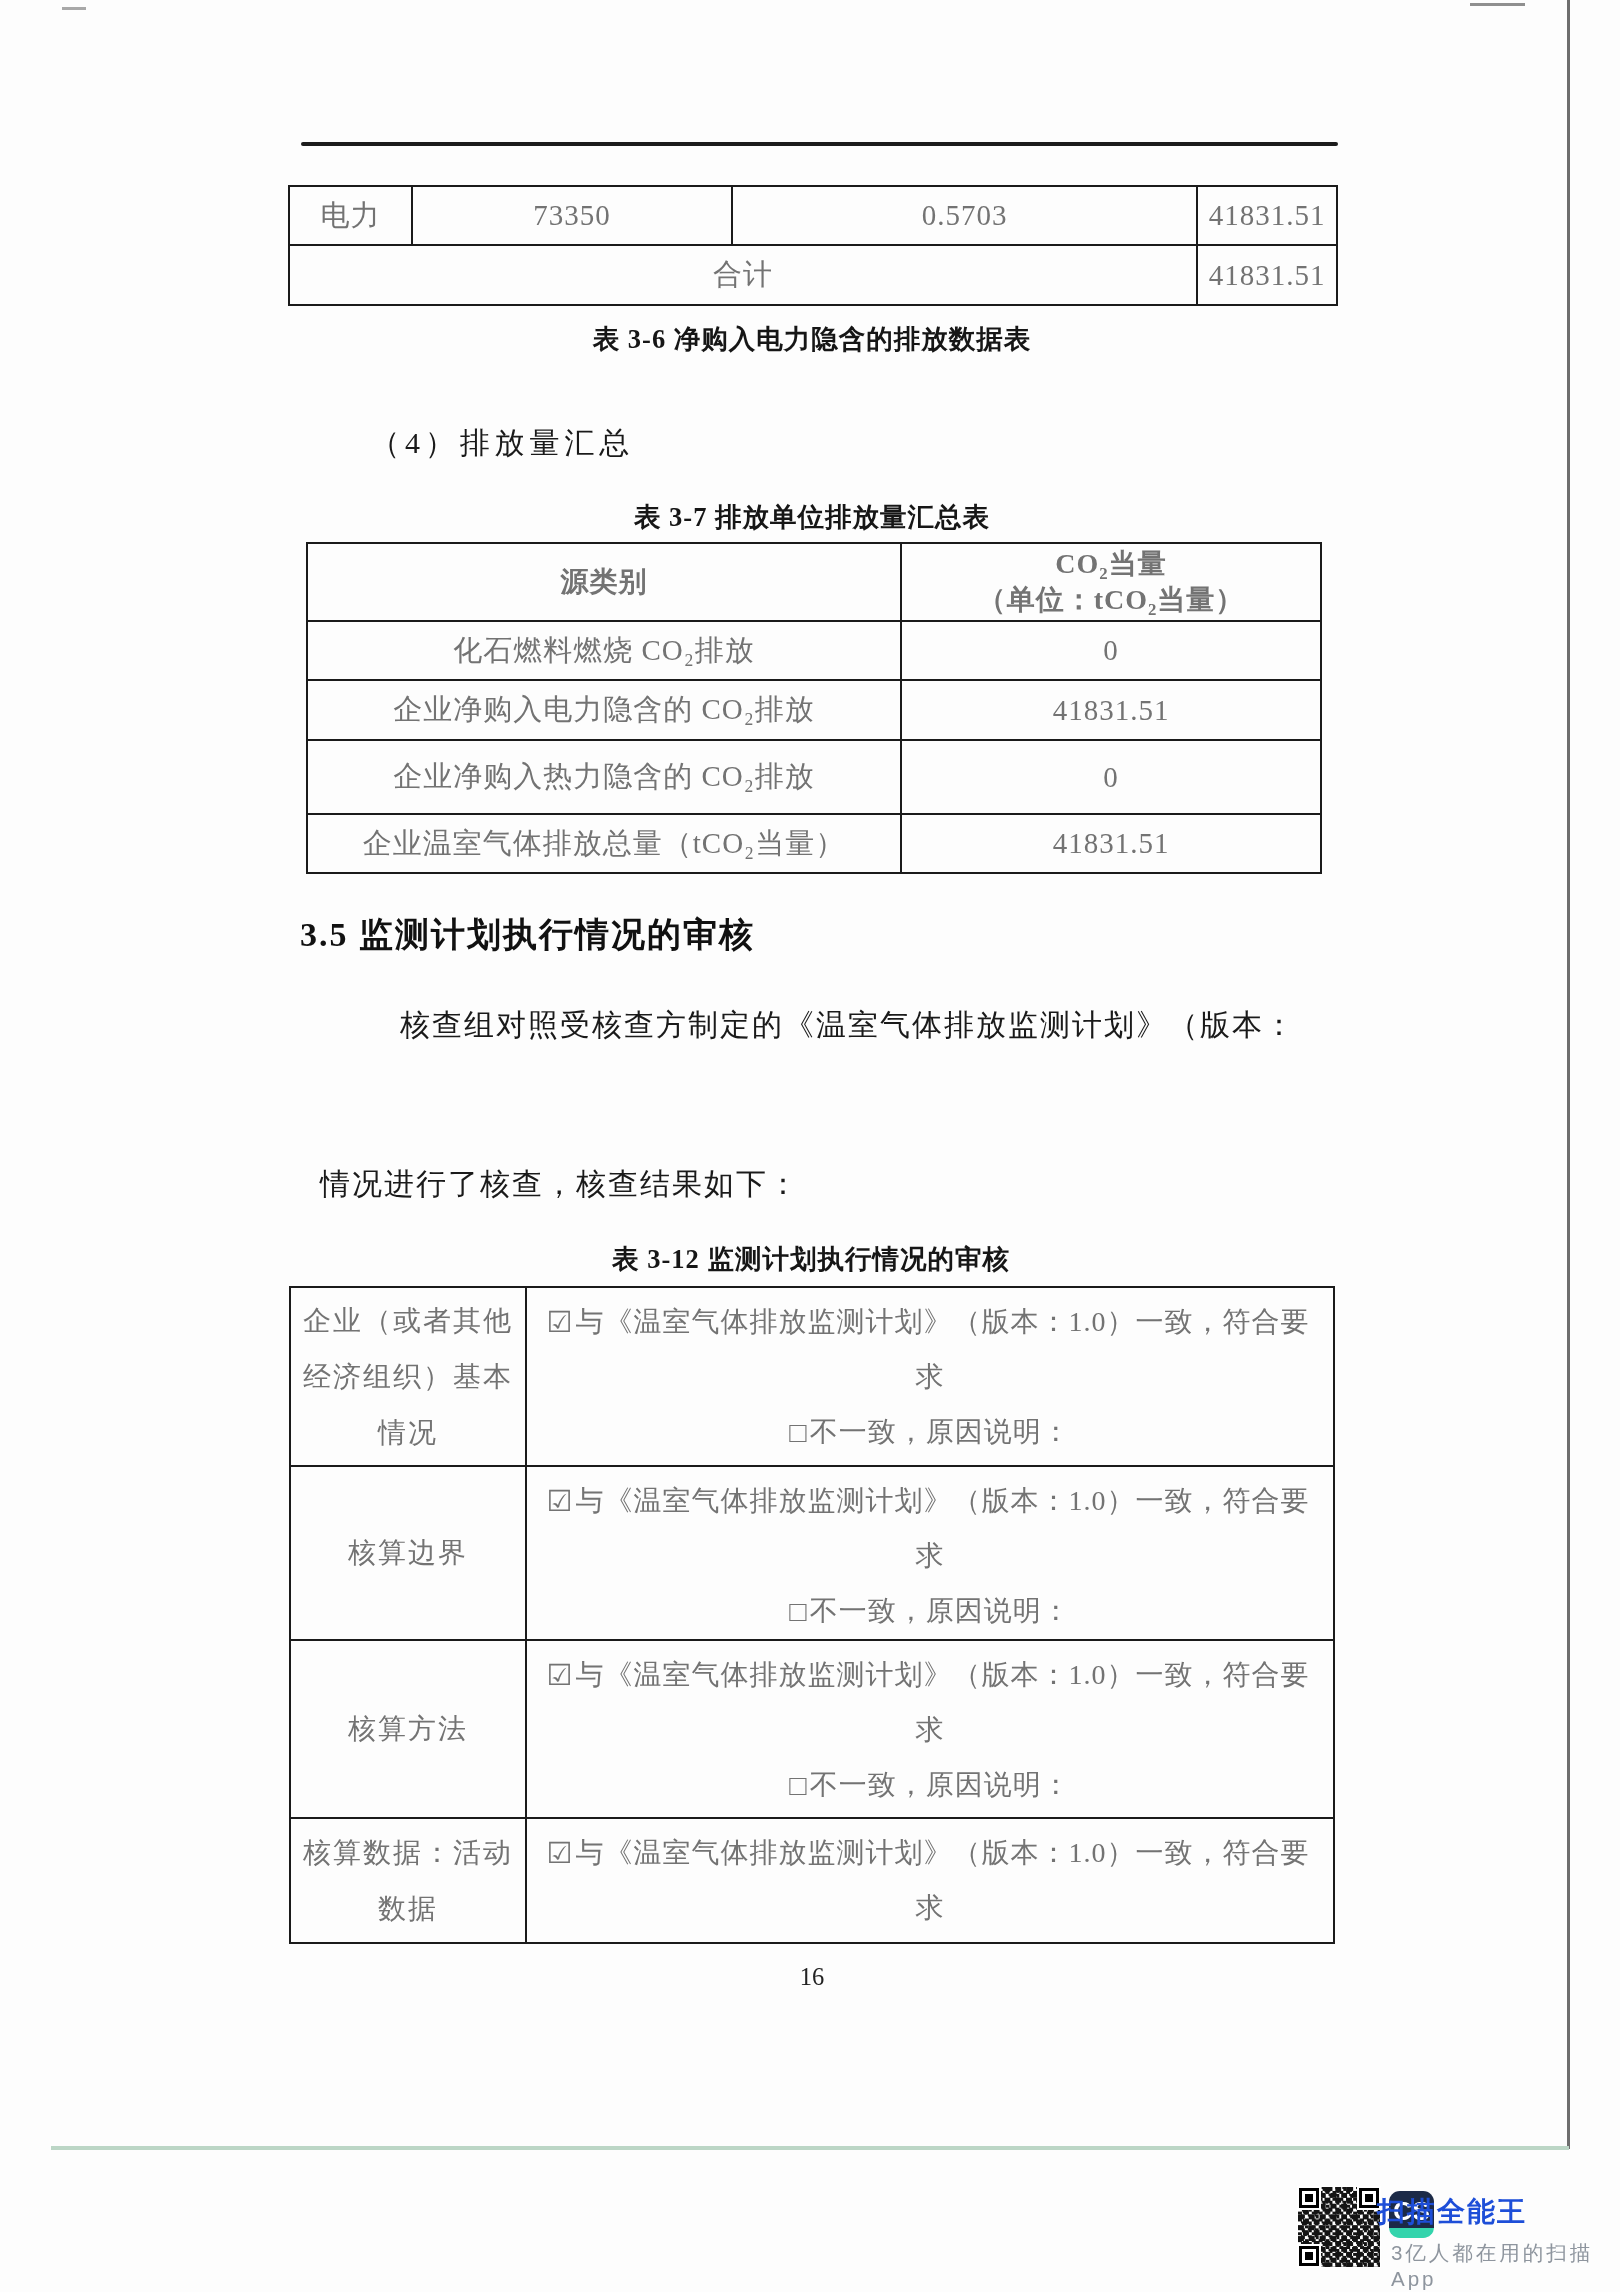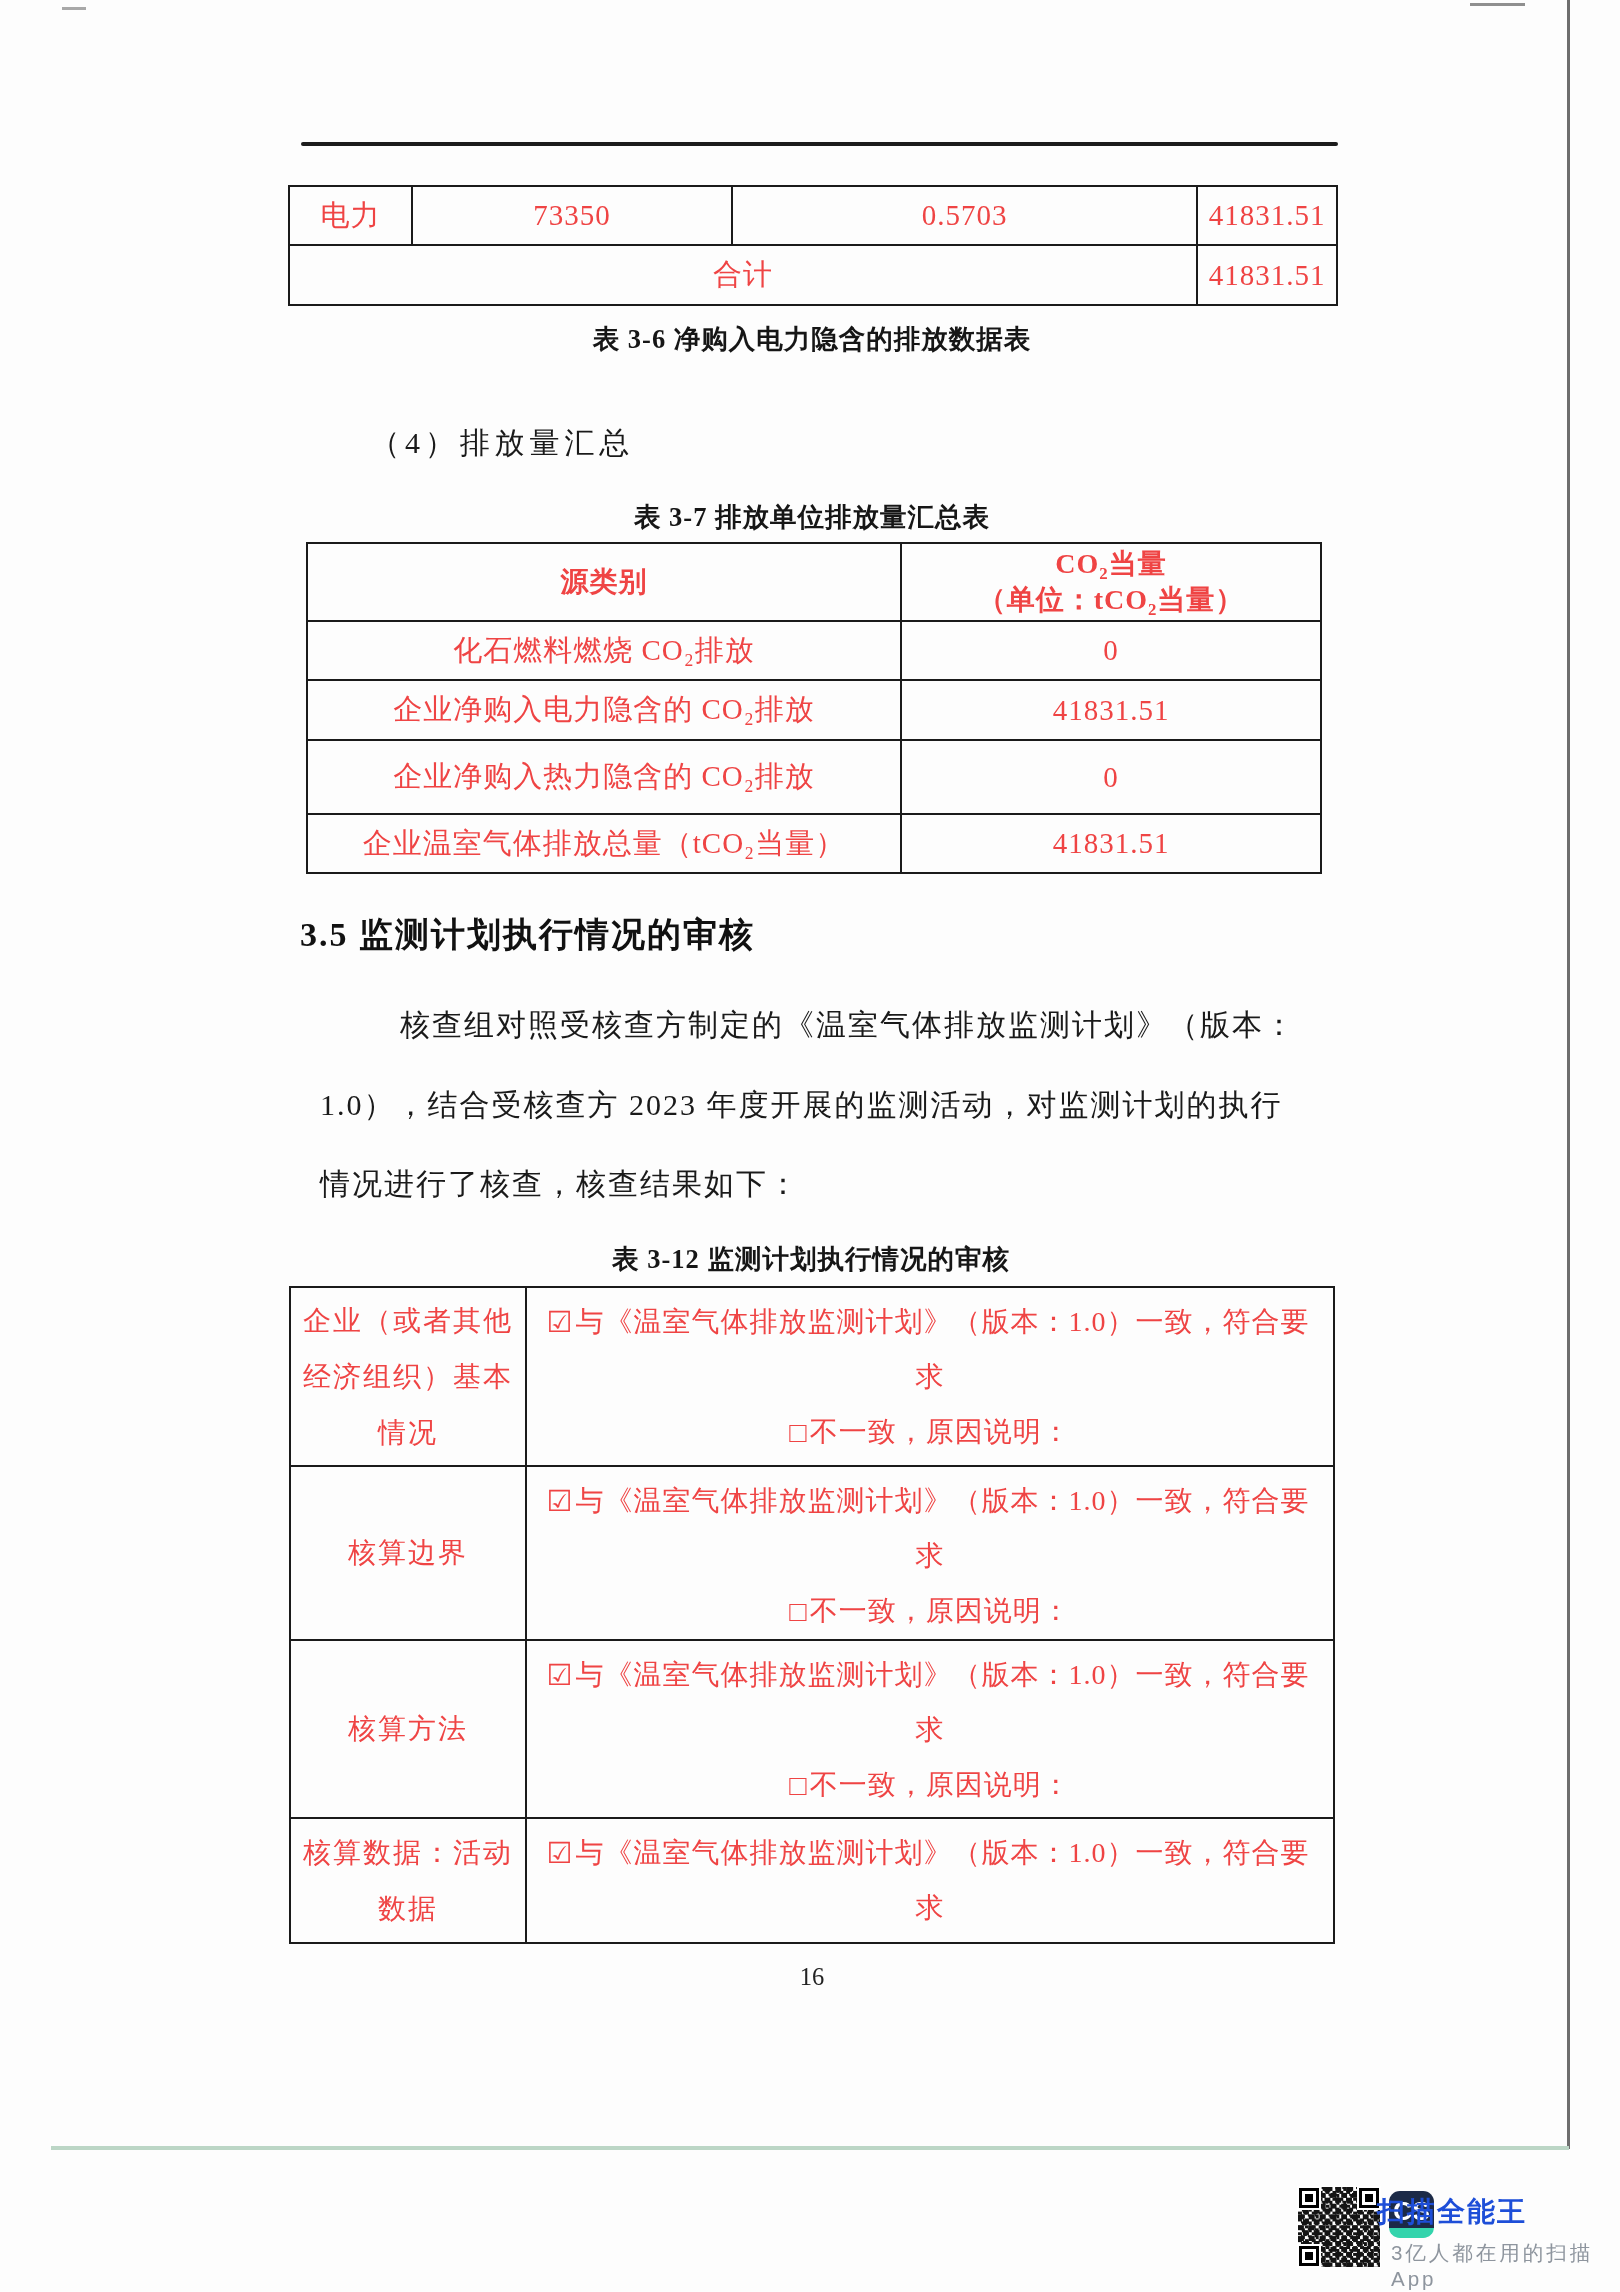--- a/index.html
+++ b/index.html
@@ -9,21 +9,21 @@
   }
   
   .rule-top{position:absolute;left:301px;top:142px;width:1037px;height:3.9px;background:#1c1c1c;border-radius:2px;}
   .edge-right{position:absolute;left:1567px;top:0;width:2.9px;height:2149px;background:#6e6e6e;}
   .edge-bottom{position:absolute;left:51px;top:2146px;width:1518px;height:3.9px;background:#bcd6c6;}
   .artifact-a{position:absolute;left:62px;top:6.9px;width:23.5px;height:2.9px;background:#a8a8a8;}
   .artifact-b{position:absolute;left:1470px;top:2.9px;width:55px;height:2.9px;background:#8f8f8f;}
   
   .doc-table{position:absolute;border-collapse:collapse;table-layout:fixed;}
   .doc-table td,.doc-table th{border:2.9px solid #1b1b1b;text-align:center;vertical-align:middle;
-    padding:0;font-weight:normal;color:#ef4444;}
+    padding:0;font-weight:normal;color:#737373;}
   
   .t36{left:288px;top:185px;width:1048px;font-size:29px;letter-spacing:1px;}
   
   .t37{left:306px;top:542px;width:1014px;font-size:29px;letter-spacing:1px;}
   .t37 th{font-weight:bold;font-size:28px;line-height:36px;}
   
   .t312{left:289px;top:1286px;width:1044px;font-size:28px;}
   .t312 td.label-cell{line-height:56px;letter-spacing:2px;}
   .t312 td.body-cell{vertical-align:top;padding-top:6.9px;}
   .t312-line{height:55px;display:flex;align-items:center;justify-content:center;letter-spacing:1px;}
@@ -121,21 +121,20 @@
     </tr>
     <tr style="height:59px">
       <td>企业温室气体排放总量（tCO₂当量）</td>
       <td>41831.51</td>
     </tr>
   </tbody>
     </table>
 
   <div class="h35">3.5 监测计划执行情况的审核</div>
   <div class="para-line pl1">核查组对照受核查方制定的《温室气体排放监测计划》（版本：</div>
-  <div class="para-line pl2">1.0），结合受核查方 2023 年度开展的监测活动，对监测计划的执行</div>
   <div class="para-line pl3">情况进行了核查，核查结果如下：</div>
 
   <div class="caption cap312">表 3-12 监测计划执行情况的审核</div>
   <table class="doc-table t312">
     <colgroup>
         <col style="width:236px">
         <col style="width:808px">
       </colgroup>
     <tbody>
         <tr style="height:179px">

